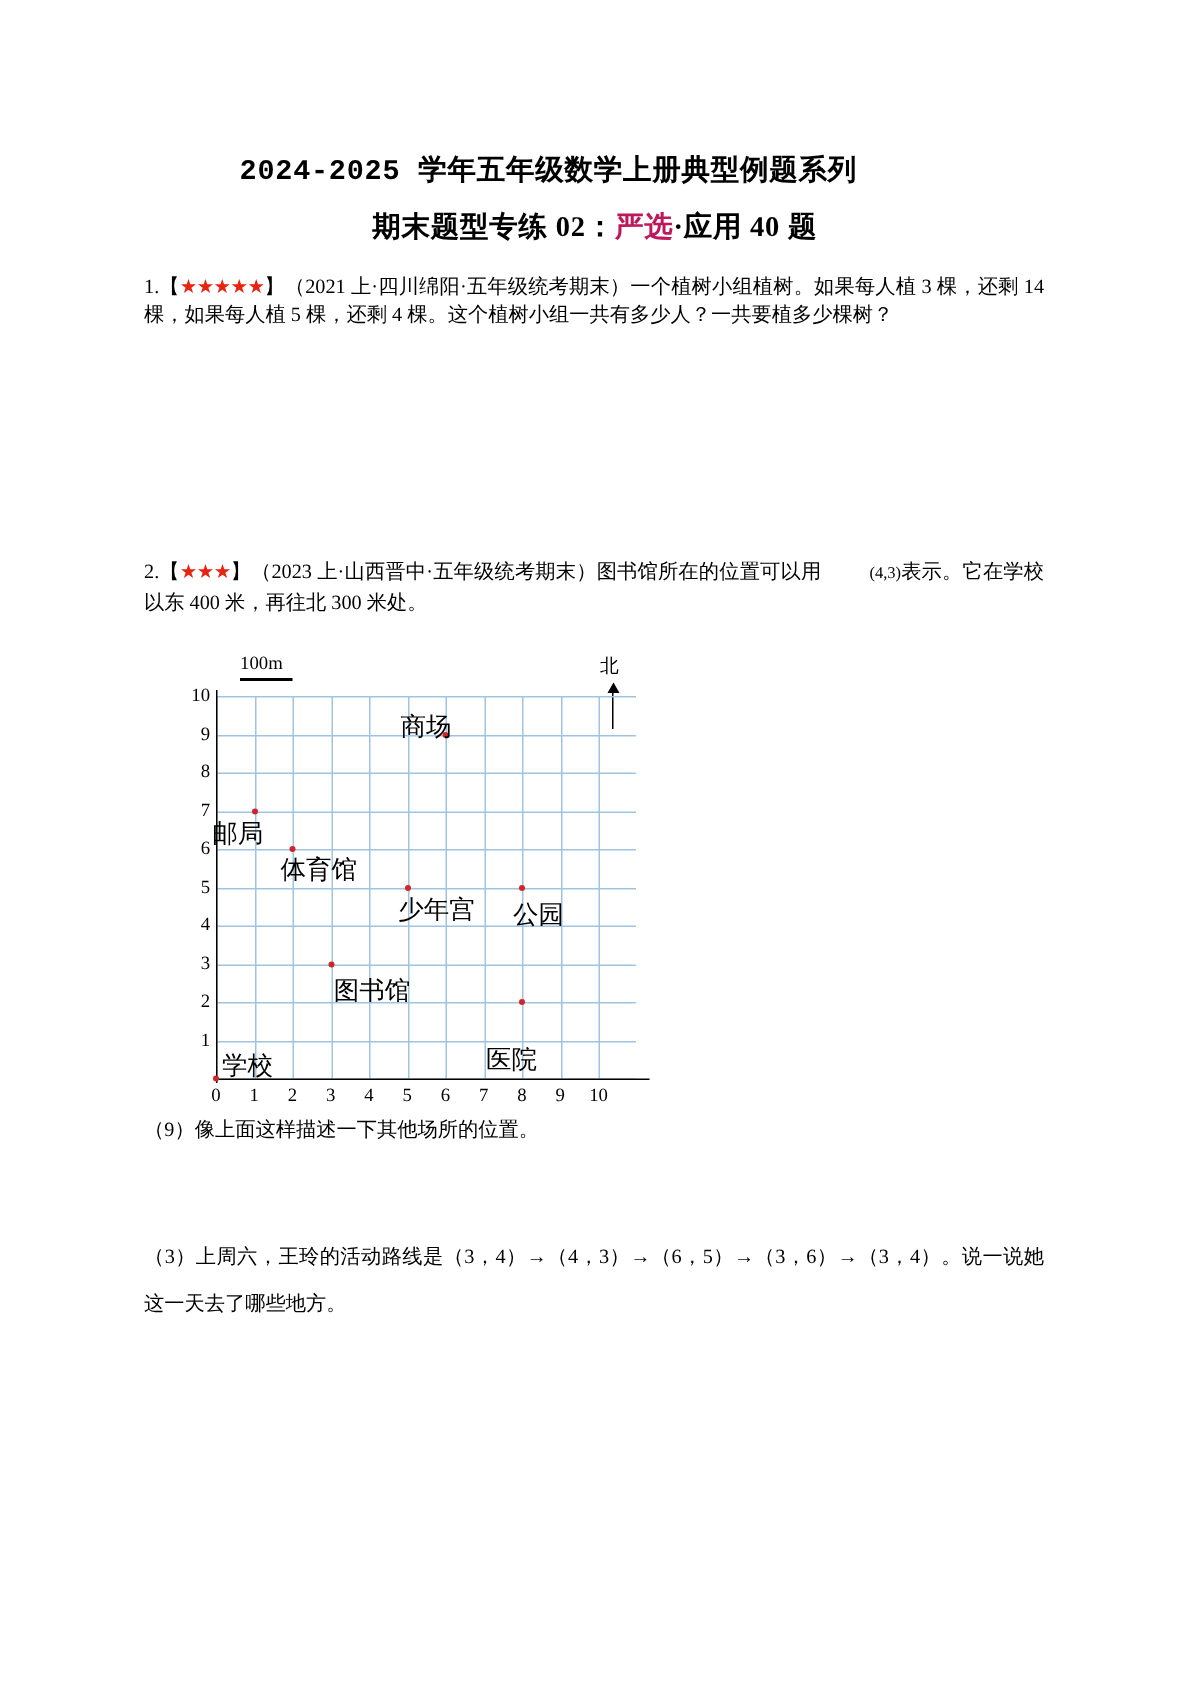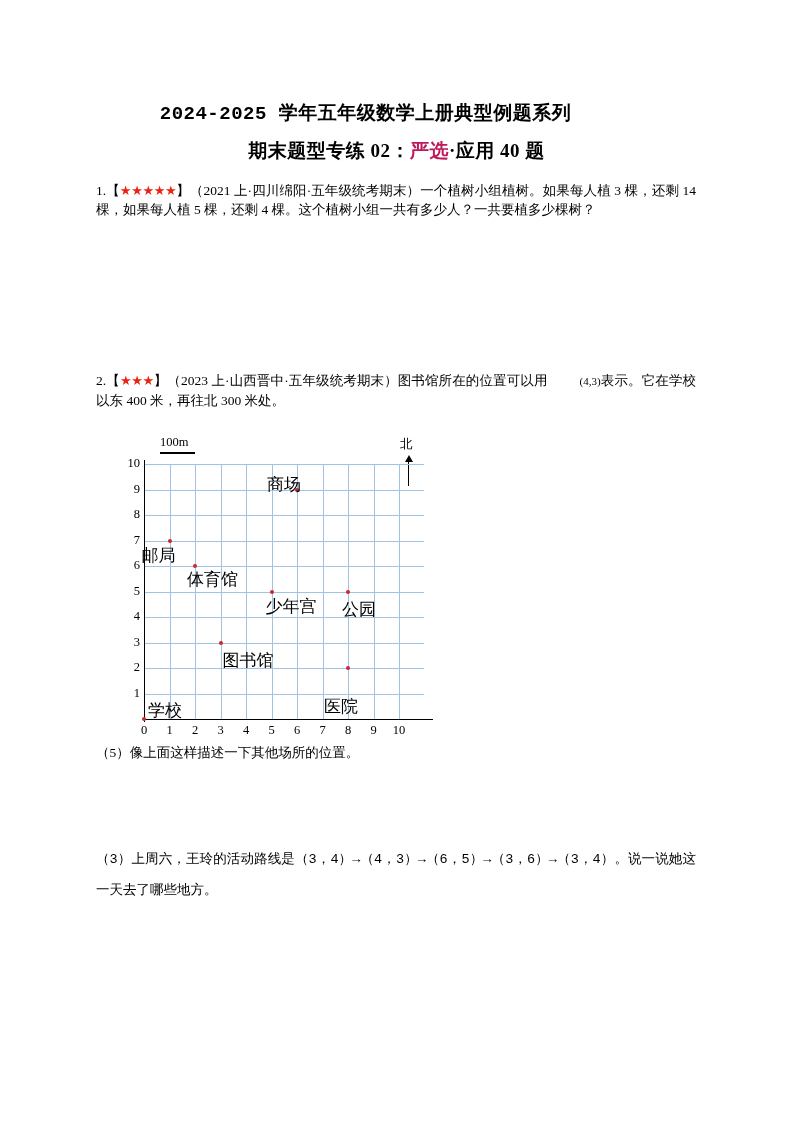--- a/index.html
+++ b/index.html
@@ -155,21 +155,21 @@
   .qsub {
     position: absolute;
     left: 96px;
     width: 600px;
     font-size: 13.5px;
     line-height: 31px;
     text-align: justify;
   }
   #s1 { top: 737px; }
   #s2 { top: 768px; }
-  #s3 { top: 844px; font-family: Liberation Mono, monospace; }
+  #s3 { top: 822px; }
 </style>
 </head>
 <body>
 
 <div class="page">
 
   <div class="title1">2024-2025 学年五年级数学上册典型例题系列</div>
 
   <div class="title2">
     <span>期末题型专练 02：</span><span class="red">严选</span><span>·应用 40 题</span>
@@ -250,16 +250,16 @@
         <div class="plabel" style="left: 214px; top: 159.5px;">公园</div>
         <div class="dot" style="left: 90.5px; top: 202.5px;"></div>
         <div class="plabel" style="left: 94.5px; top: 210.5px;">图书馆</div>
         <div class="dot" style="left: 218px; top: 228px;"></div>
         <div class="plabel" style="left: 196px; top: 234px; margin-top: 23px;">医院</div>
         <div class="dot" style="left: 14px; top: 279px;"></div>
         <div class="plabel" style="left: 20px; top: 261px;">学校</div>
       </div>
   </div>
 
-  <div class="qsub" id="s1">（5）像上面这样描述一下其他场所的位置。</div>
+  <div class="qsub" id="s1">（9）像上面这样描述一下其他场所的位置。</div>
   <div class="qsub" id="s3">（3）上周六，王玲的活动路线是（3，4）→（4，3）→（6，5）→（3，6）→（3，4）。说一说她这一天去了哪些地方。</div>
 
 </div>
 
 </body></html>

